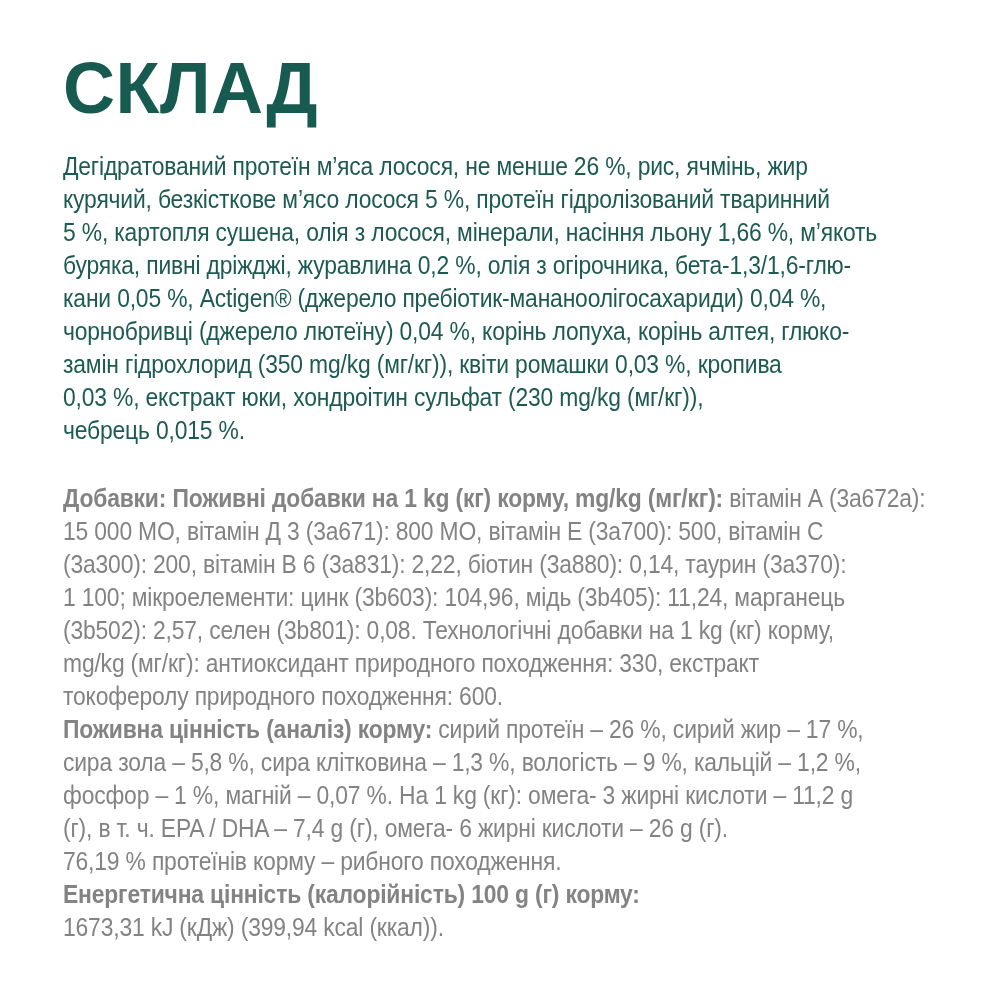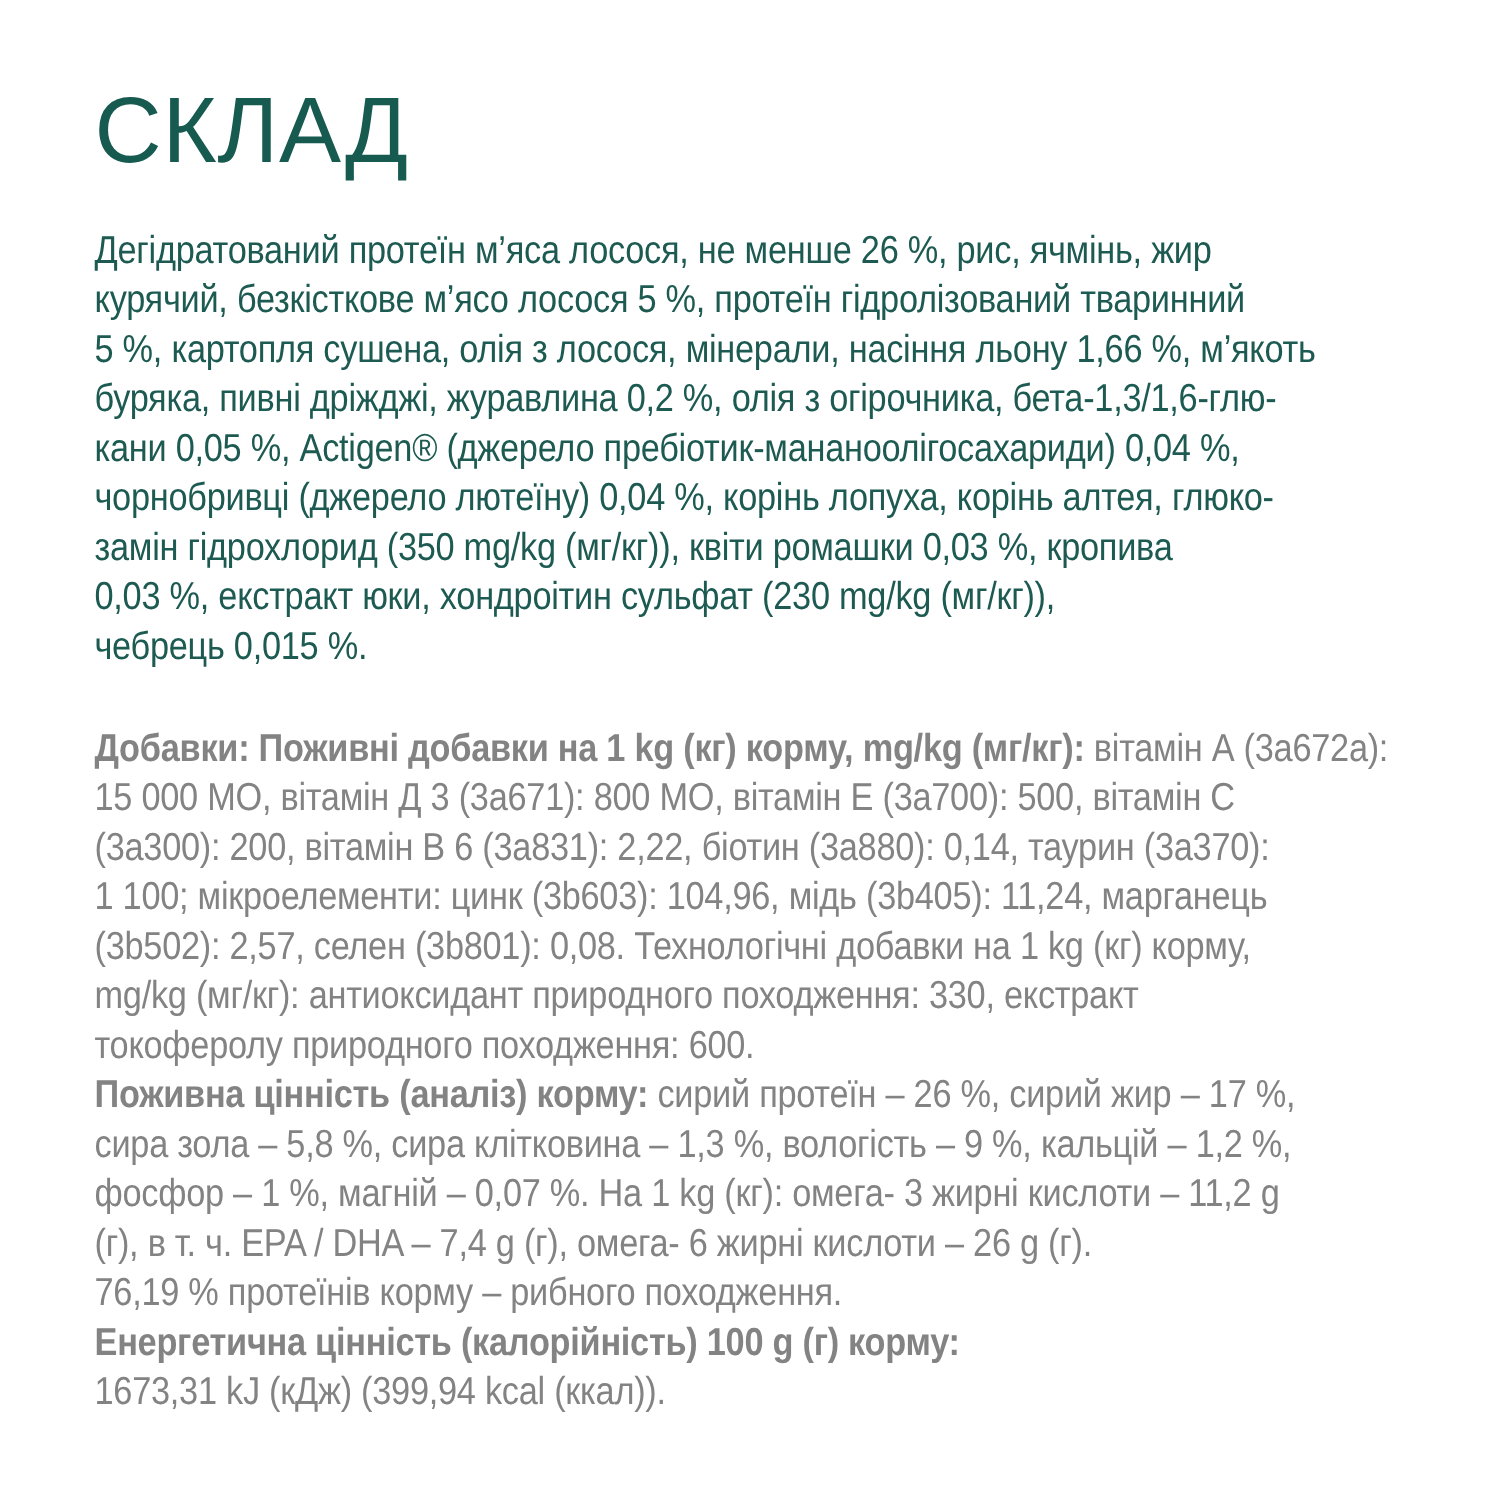--- a/index.html
+++ b/index.html
@@ -12,23 +12,23 @@
     font-family: "Liberation Sans", sans-serif;
   }
   .page {
     position: absolute;
     left: 63px;
     top: 55px;
     width: 900px;
   }
   .title {
     margin: 0;
-    font-size: 62px;
+    font-size: 72px;
     line-height: 66px;
-    font-weight: normal;
+    font-weight: bold;
     letter-spacing: 0.5px;
     color: var(--heading_text, #175a50);
   }
   .para {
     font-size: 26px;
     line-height: 33px;
     letter-spacing: -0.2px;
     white-space: nowrap;
     transform: scaleX(0.88);
     transform-origin: 0 0;

